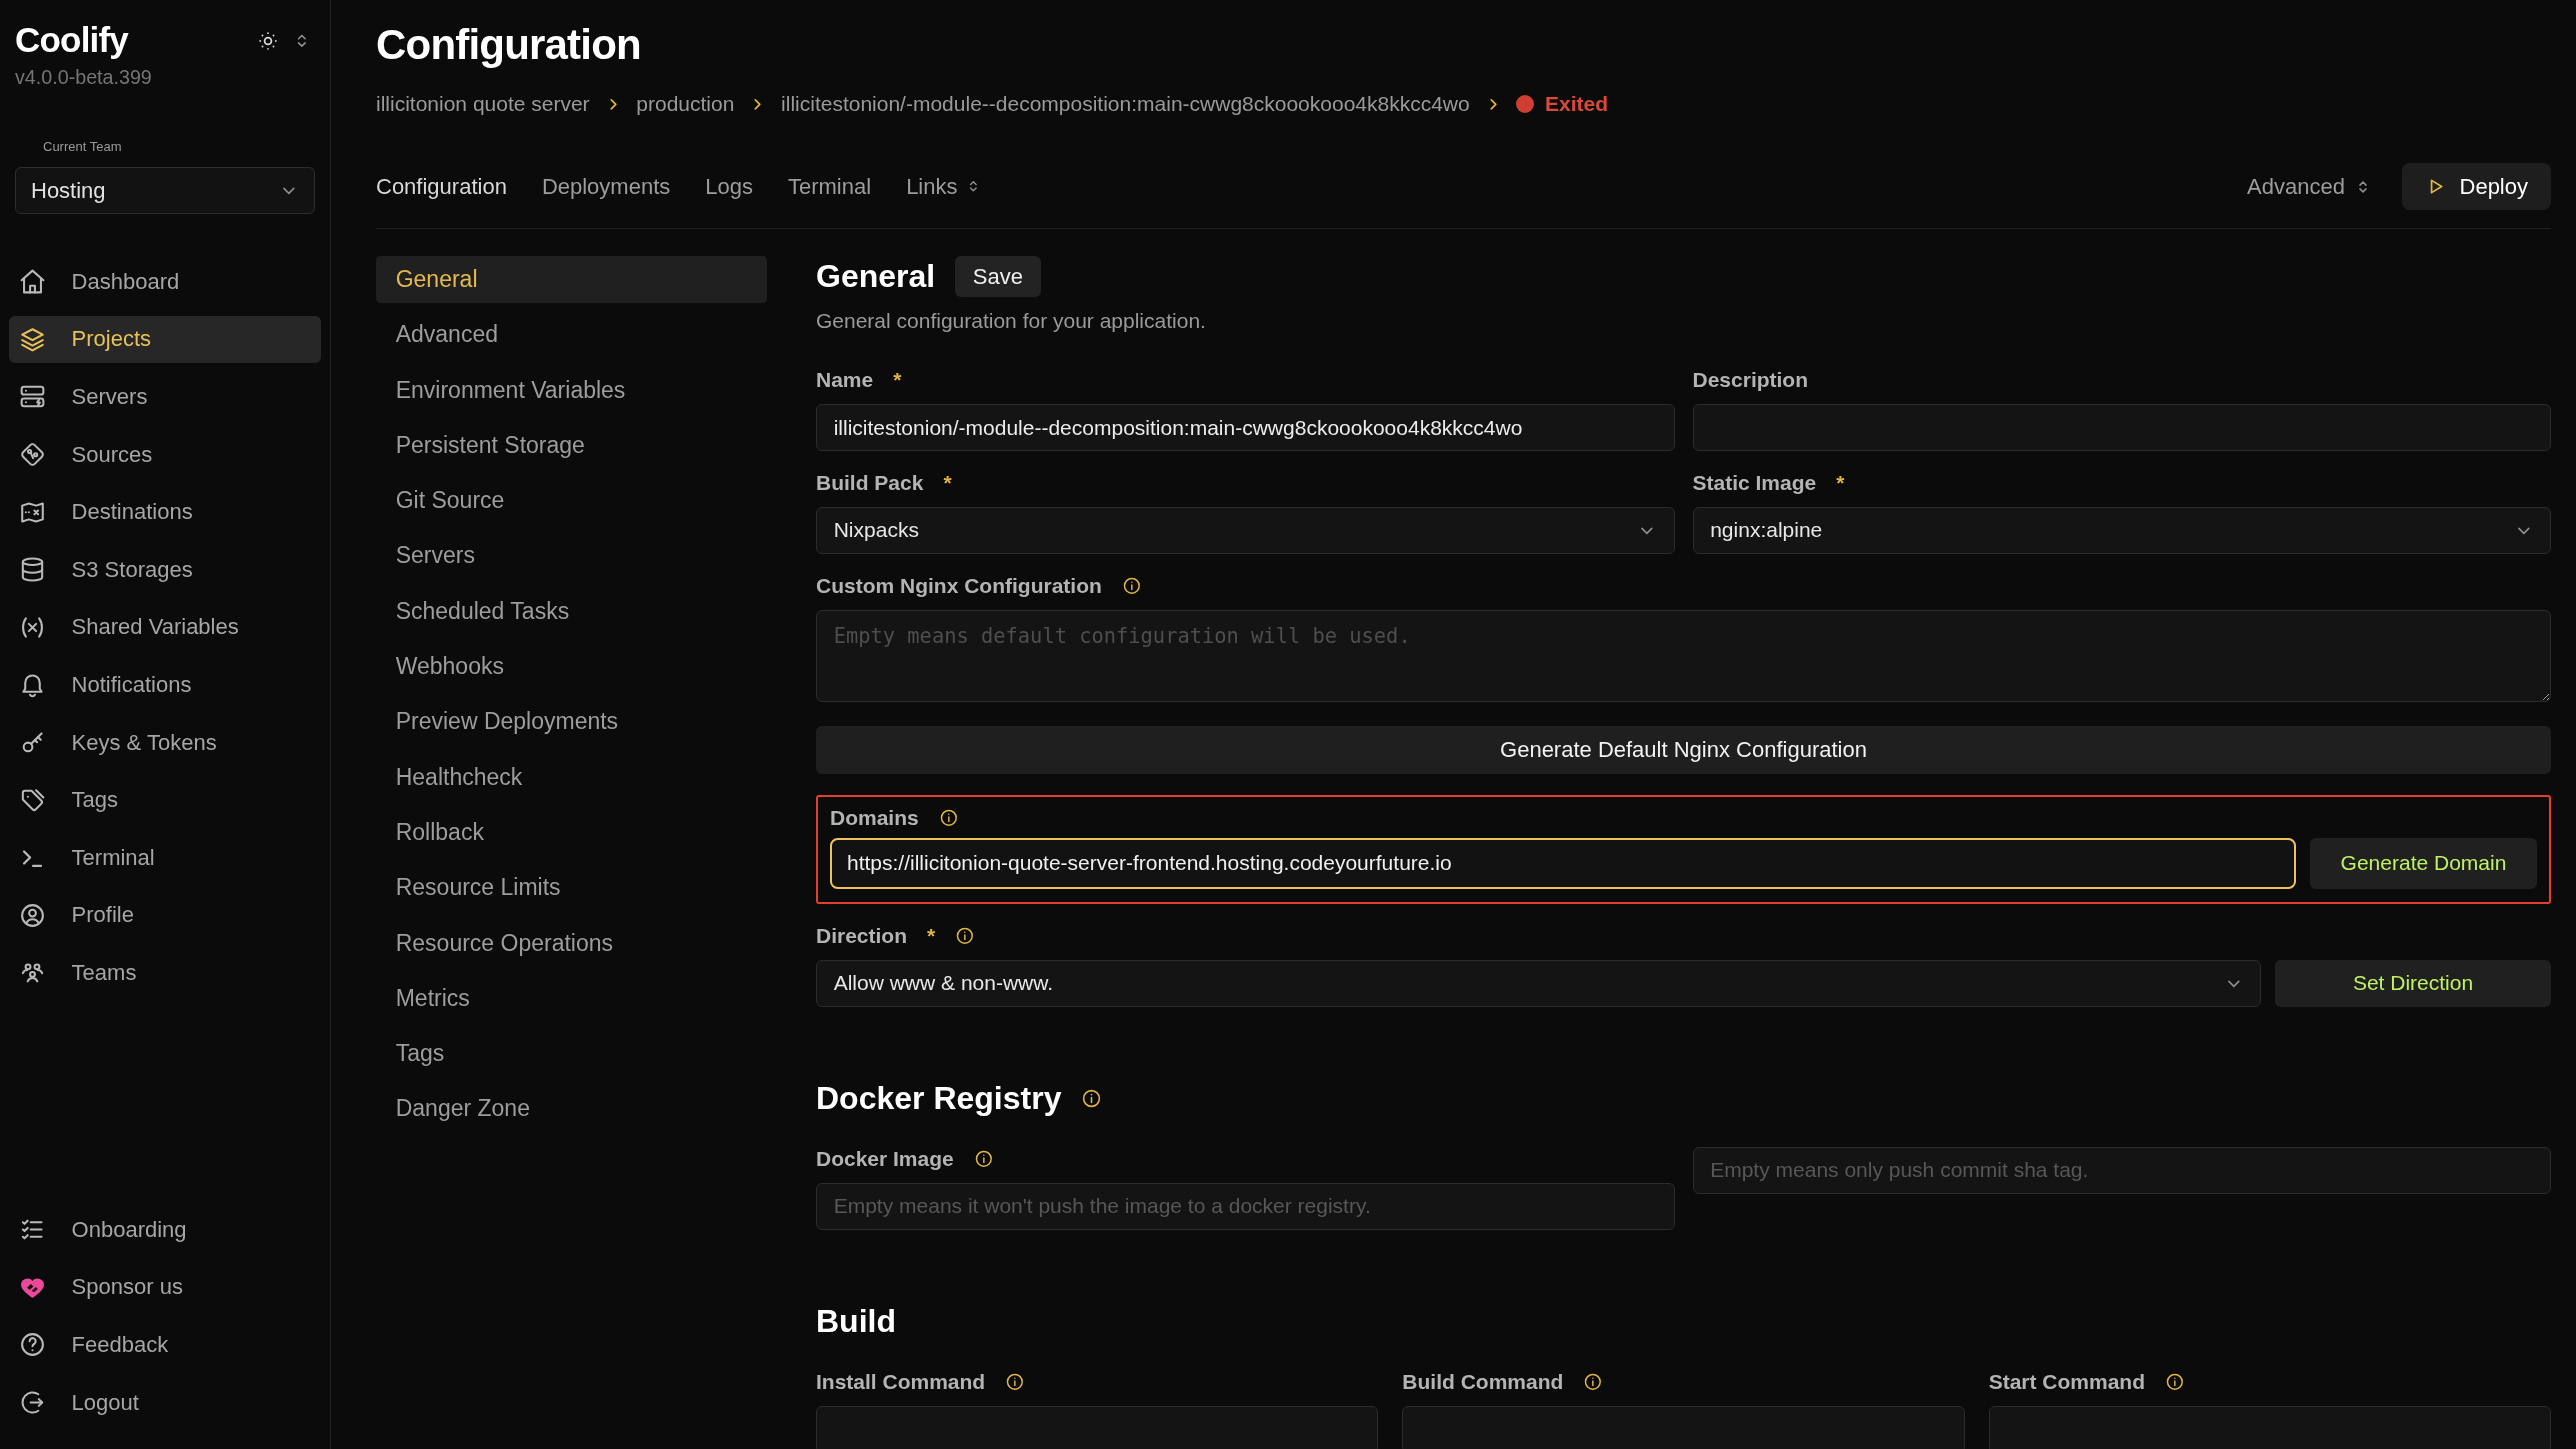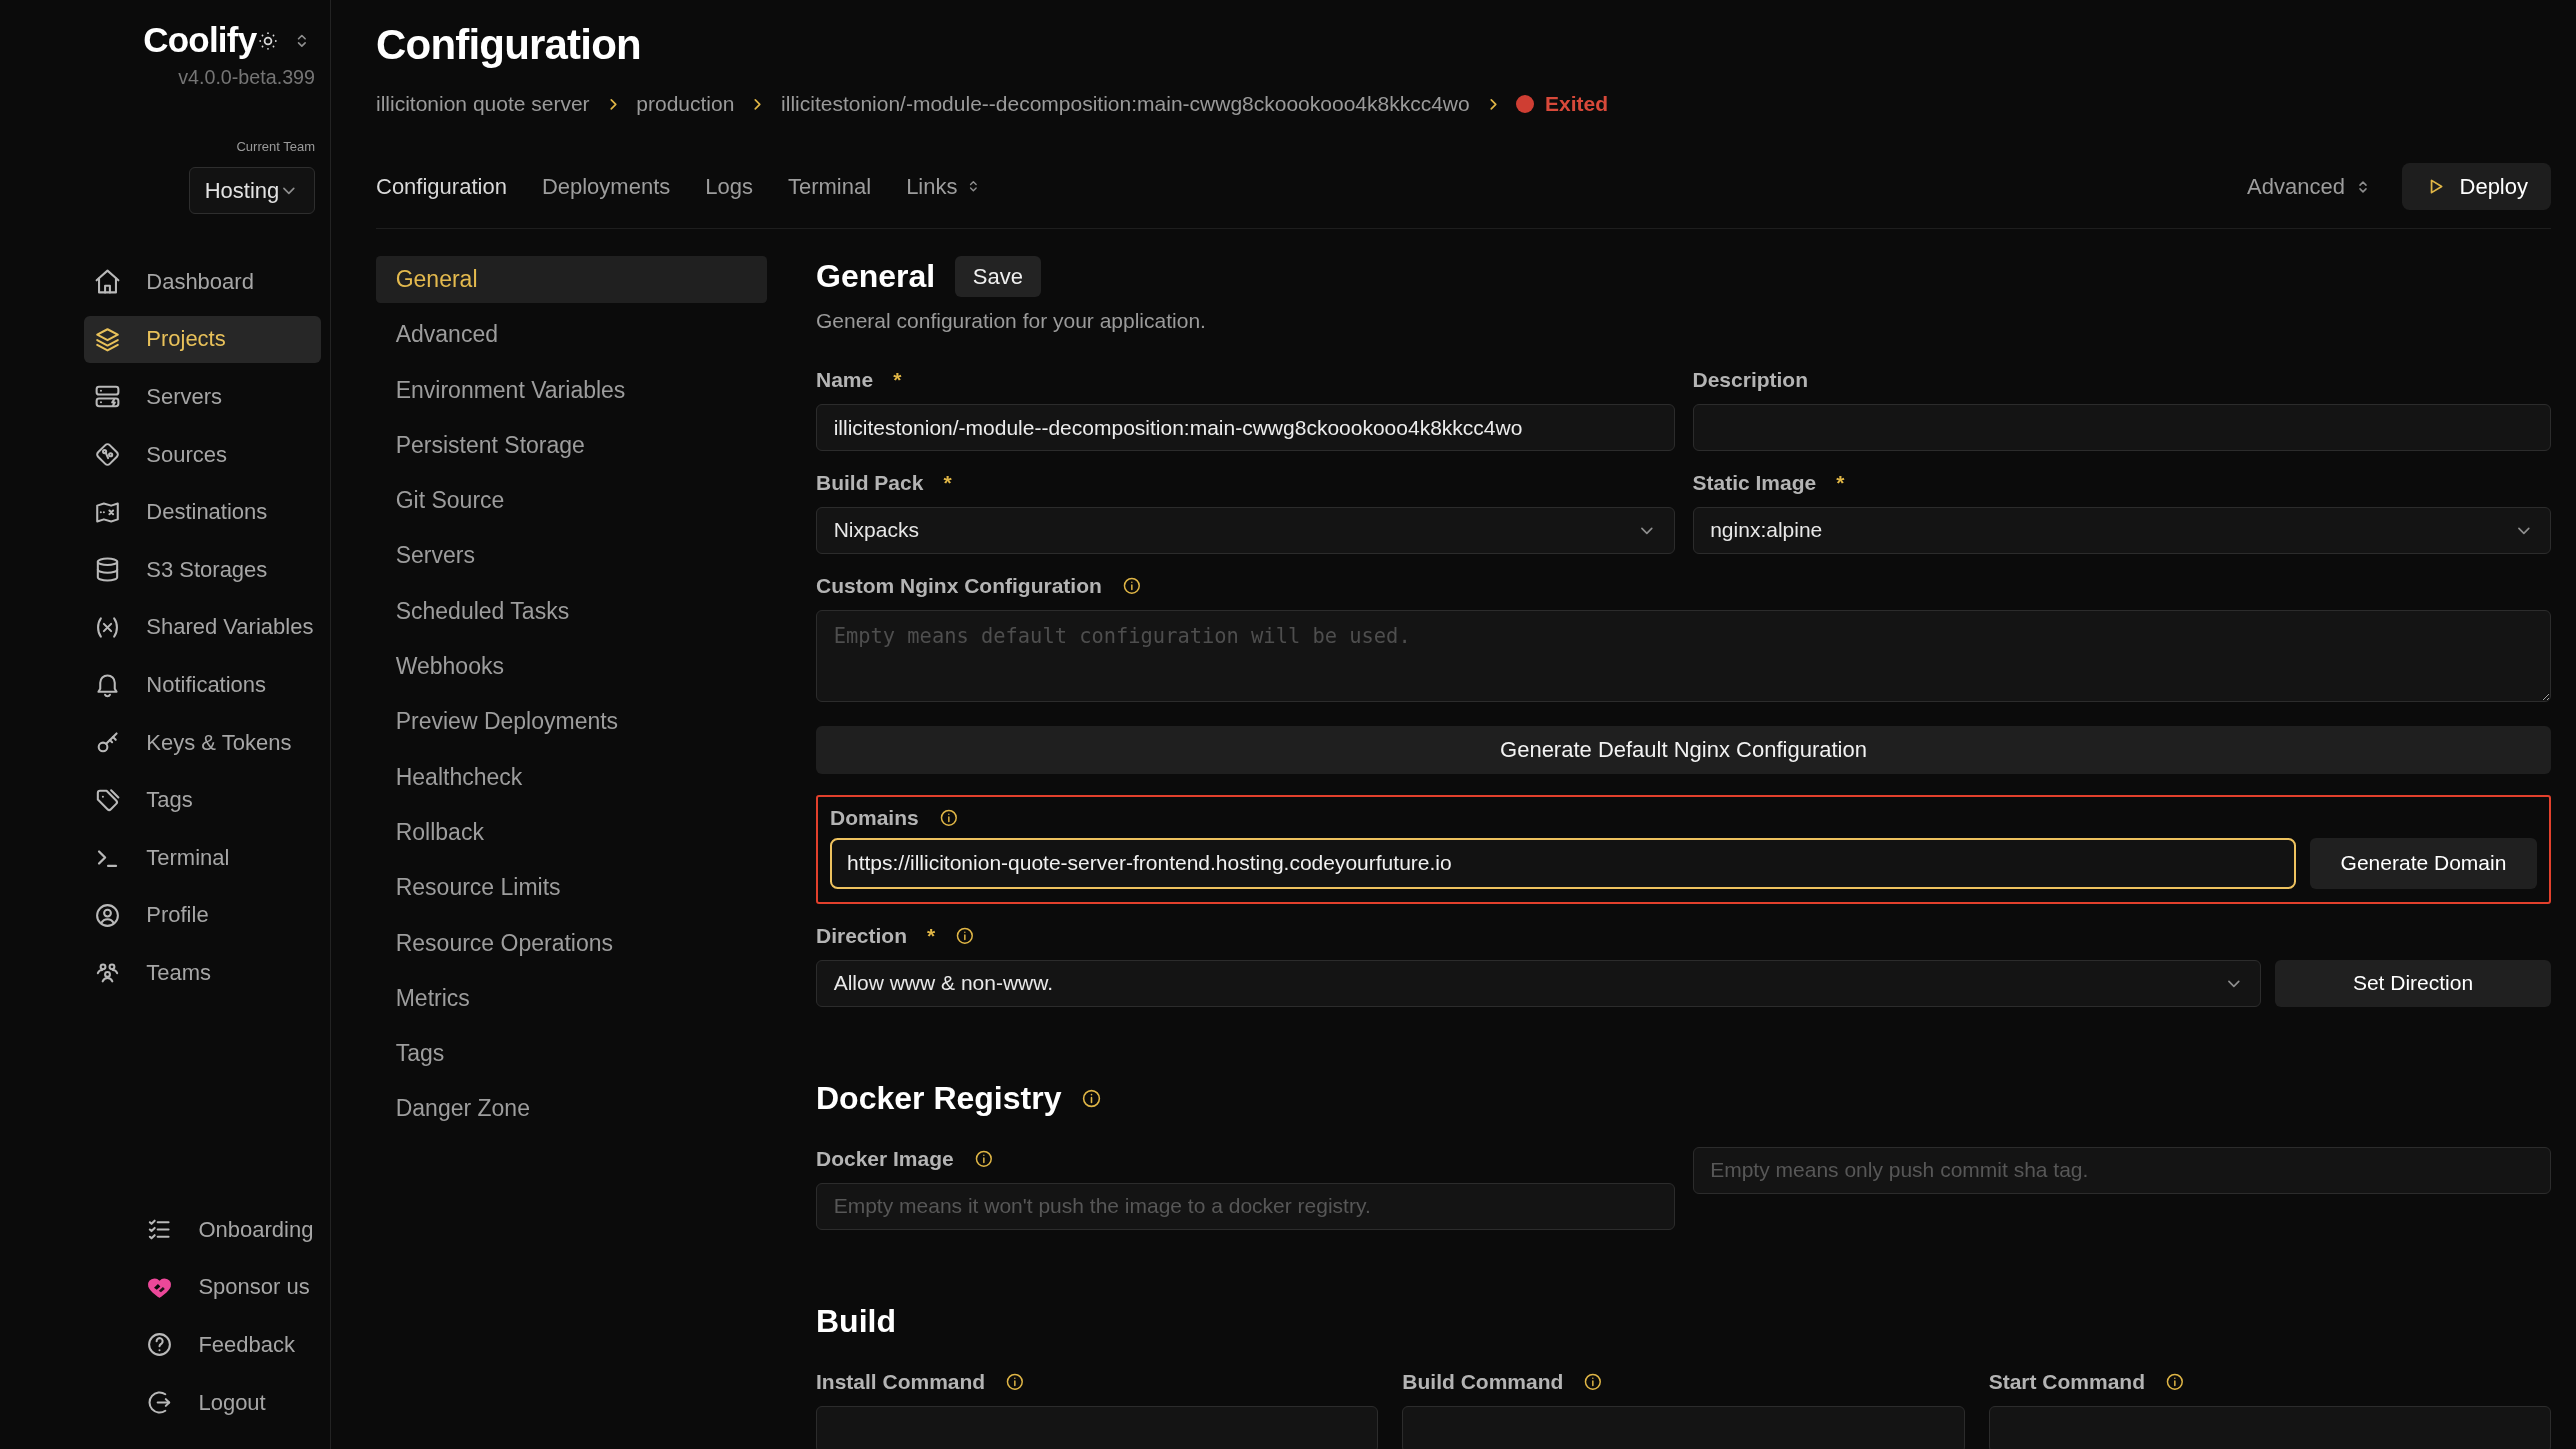--- a/index.html
+++ b/index.html
@@ -2,21 +2,21 @@
 <html style="font-size:12px"><head>
 <meta charset="utf-8">
 <style>
   * { margin:0; padding:0; box-sizing:border-box; }
   html,body { width:2576px; height:1449px; background:#0b0b0b; color:#ffffff;
     font-family:"Liberation Sans","DejaVu Sans",sans-serif; overflow:hidden; }
   body { display:flex; }
 
   
   .sidebar { width:331px; min-width:331px; height:100%; border-right:0.8px solid #232323;
-    padding:19.7px 15px 23px 15px; display:flex; flex-direction:column;align-items:flex-end; }
+    padding:19.7px 15px 23px 15px; display:flex; flex-direction:column; }
   .brand-row { display:flex; align-items:flex-start; justify-content:space-between; }
   .brand { font-size:35px; font-weight:700; letter-spacing:-0.8px; }
   .brand-icons { display:flex; align-items:center; gap:12px; margin-top:9px; padding-right:3px; }
   .icon-btn { color:#d8d8d8; display:flex; align-items:center; }
   .icon-btn.sort { color:#8f8f8f; }
   .version { font-size:19.7px; color:#757575; margin-top:6px; }
   .team-label { margin-top:50px; font-size:13px; color:#9a9a9a;margin-left:28px; }
   .team-select { margin-top:13.6px; height:47px; border:1.1px solid #2e2e2e; border-radius:6px;
     display:flex; align-items:center; justify-content:space-between; padding:0 15px;
     font-size:22px; color:#e2e2e2; background:#121212; cursor:pointer; }
@@ -78,21 +78,21 @@
     padding:13.6px 16.7px; resize:vertical; outline:none; }
   .textarea::placeholder { color:#4e4e4e; }
   .wide-btn { margin-top:21px; width:100%; height:48px; background:#1f1f1f; border-radius:6px;
     font-size:22px; color:#f2f2f2; display:flex; align-items:center; justify-content:center; cursor:pointer; }
 
   .domains-box { margin-top:21px; border:2.3px solid #e2402c; border-radius:3px; padding:9px 12px 13.6px 12px; }
   .domains-row { display:flex; gap:13.6px; margin-top:8px; }
   .domain-input { flex:1; height:51px; background:#121212; border:2.3px solid #eec25f; border-radius:7.6px;
     font-size:21px; color:#f0f0f0; padding:0 15px; outline:none;
     font-family:"Liberation Sans","DejaVu Sans",sans-serif; }
-  .side-btn { background:#202020; border-radius:6px; font-size:21px; color:#ffffff;
+  .side-btn { background:#202020; border-radius:6px; font-size:21px; color:#bef264;
     display:flex; align-items:center; justify-content:center; cursor:pointer; }
   .gen-domain-btn { width:227px; }
   .direction-row { display:flex; gap:13.6px; }
   .set-dir-btn { width:276px; height:47px; }
 
   .mt26 { margin-top:19.7px; }
   .mt46 { margin-top:35px; }
   .sect-gap { margin-top:73px; }
   svg { display:block; }
 </style>

